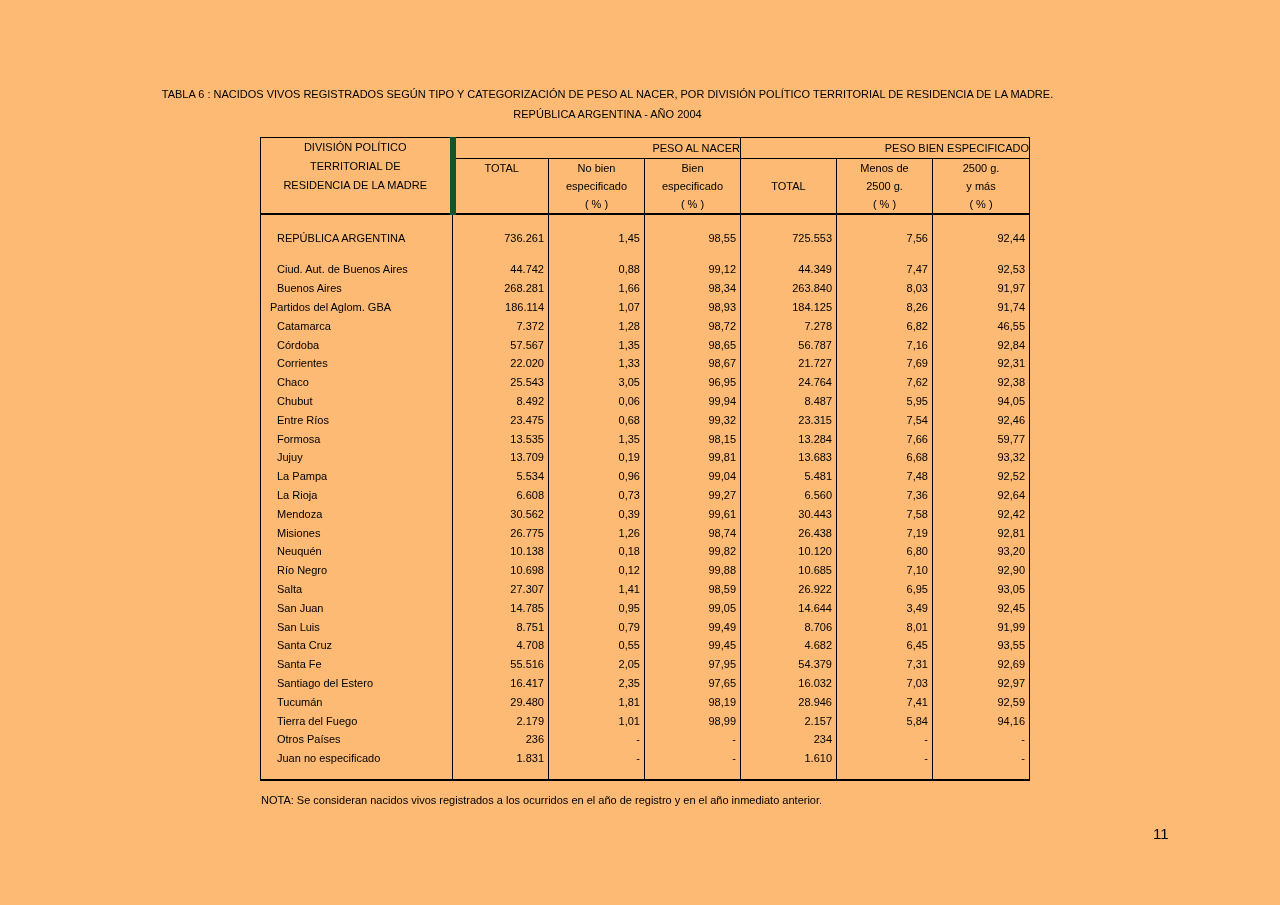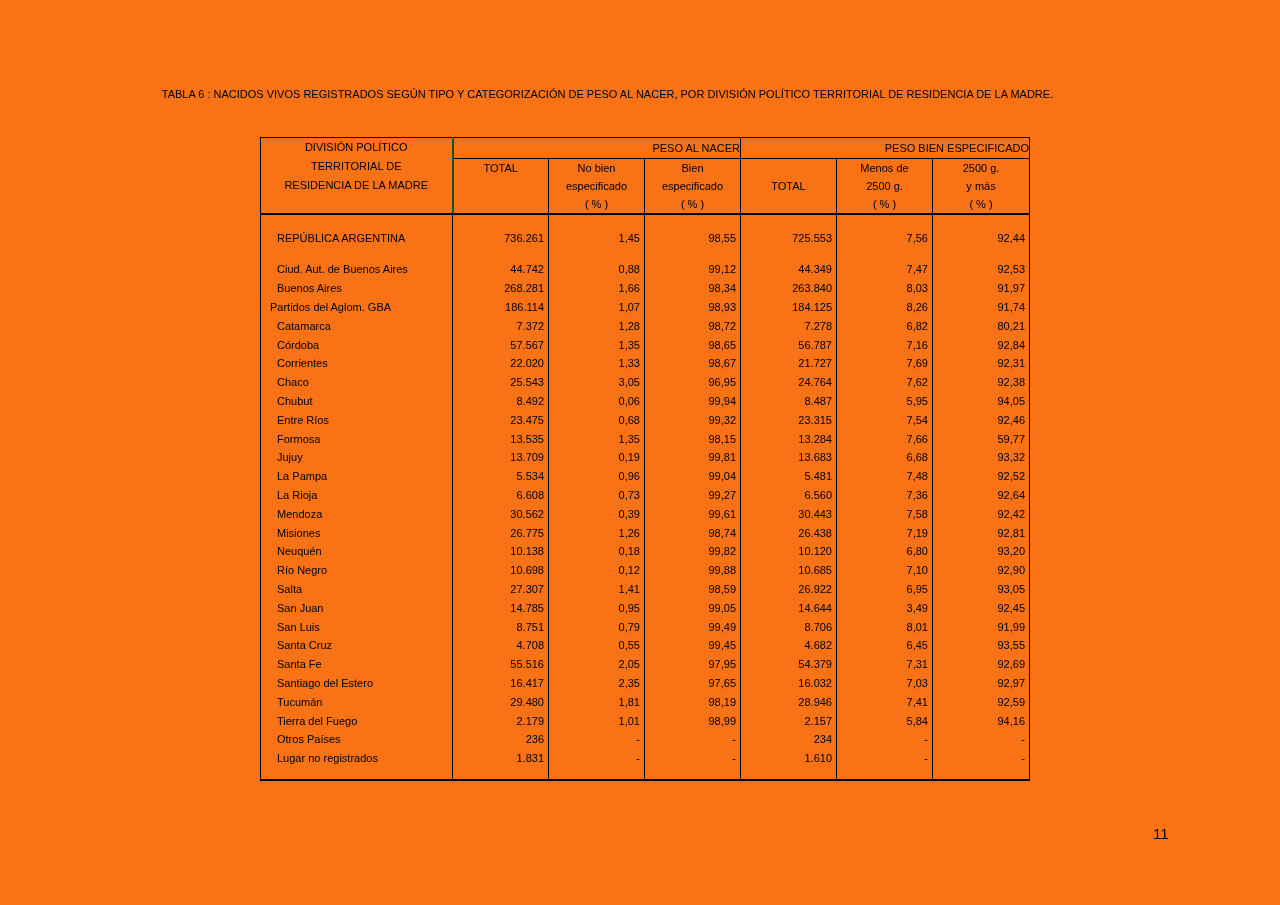--- a/index.html
+++ b/index.html
@@ -4,21 +4,21 @@
 <style>
   html, body { margin: 0; padding: 0; }
   body {
     width: 1280px; height: 905px;
     background: #ffffff;
     font-family: "Liberation Sans", sans-serif;
     color: #000000;
     position: relative;
     overflow: hidden;
   }
-  .page { position: absolute; inset: 0; background: #f97316; }
+  .page { position: absolute; inset: 0; background: #fdba74; }
 
   .title-line1 {
     position: absolute; top: 88px; left: 0; width: 1215px;
     text-align: center; font-size: 11px; white-space: nowrap;
   }
   .title-line2 {
     position: absolute; top: 108px; left: 0; width: 1215px;
     text-align: center; font-size: 11px;
   }
 
@@ -26,21 +26,21 @@
     position: absolute; left: 260px; top: 137px;
     border-collapse: collapse; table-layout: fixed;
     font-size: 11px; color: #000;
     border: 1px solid #000;
     border-bottom: 2px solid #000;
   }
   table.doc th, table.doc td { padding: 0; font-weight: normal; overflow: hidden; }
 
   
   th.stub {
-    border-right: 2px solid #14532d; border-bottom: 2px solid #000;
+    border-right: 6px solid #14532d; border-bottom: 2px solid #000;
     vertical-align: top; padding-top: 4px;
   }
   .hl2 { height: 19px; line-height: 19px; }
   tr.group-row th.group {
     border-left: 1px solid #000; border-bottom: 1px solid #000;
     height: 20px; text-align: right; vertical-align: middle;
   }
   tr.sub-row th {
     border-left: 1px solid #000; border-bottom: 2px solid #000;
     text-align: center; vertical-align: top; height: 54px;
@@ -65,20 +65,21 @@
     position: absolute; left: 1153px; top: 825px;
     font-size: 15px;
   }
 </style>
 </head>
 <body>
 
 <div class="page">
 
   <div class="title-line1">TABLA 6 : NACIDOS VIVOS REGISTRADOS SEGÚN TIPO Y CATEGORIZACIÓN DE PESO AL NACER, POR DIVISIÓN POLÍTICO TERRITORIAL DE RESIDENCIA DE LA MADRE.</div>
+  <div class="title-line2">REPÚBLICA ARGENTINA - AÑO 2004</div>
 
   <table class="doc">
     <colgroup>
       <col style="width:192px">
       <col style="width:96px">
       <col style="width:96px">
       <col style="width:96px">
       <col style="width:96px">
       <col style="width:96px">
       <col style="width:97px">
@@ -163,21 +164,21 @@
           <td class="num">8,26</td>
           <td class="num">91,74</td>
         </tr>
         <tr>
           <td class="lbl">Catamarca</td>
           <td class="num">7.372</td>
           <td class="num">1,28</td>
           <td class="num">98,72</td>
           <td class="num">7.278</td>
           <td class="num">6,82</td>
-          <td class="num">80,21</td>
+          <td class="num">46,55</td>
         </tr>
         <tr>
           <td class="lbl">Córdoba</td>
           <td class="num">57.567</td>
           <td class="num">1,35</td>
           <td class="num">98,65</td>
           <td class="num">56.787</td>
           <td class="num">7,16</td>
           <td class="num">92,84</td>
         </tr>
@@ -364,35 +365,36 @@
         <tr>
           <td class="lbl">Otros Países</td>
           <td class="num">236</td>
           <td class="num">-</td>
           <td class="num">-</td>
           <td class="num">234</td>
           <td class="num">-</td>
           <td class="num">-</td>
         </tr>
         <tr>
-          <td class="lbl">Lugar no registrados</td>
+          <td class="lbl">Juan no especificado</td>
           <td class="num">1.831</td>
           <td class="num">-</td>
           <td class="num">-</td>
           <td class="num">1.610</td>
           <td class="num">-</td>
           <td class="num">-</td>
         </tr>
         <tr class="spacer">
         <td class="lbl"></td>
         <td class="num"></td>
         <td class="num"></td>
         <td class="num"></td>
         <td class="num"></td>
         <td class="num"></td>
         <td class="num"></td>
       </tr>
     </tbody>
   </table>
 
+  <div class="note">NOTA: Se consideran nacidos vivos registrados a los ocurridos en el año de registro y en el año inmediato anterior.</div>
   <div class="page-number">11</div>
 
 </div>
 
 </body></html>

